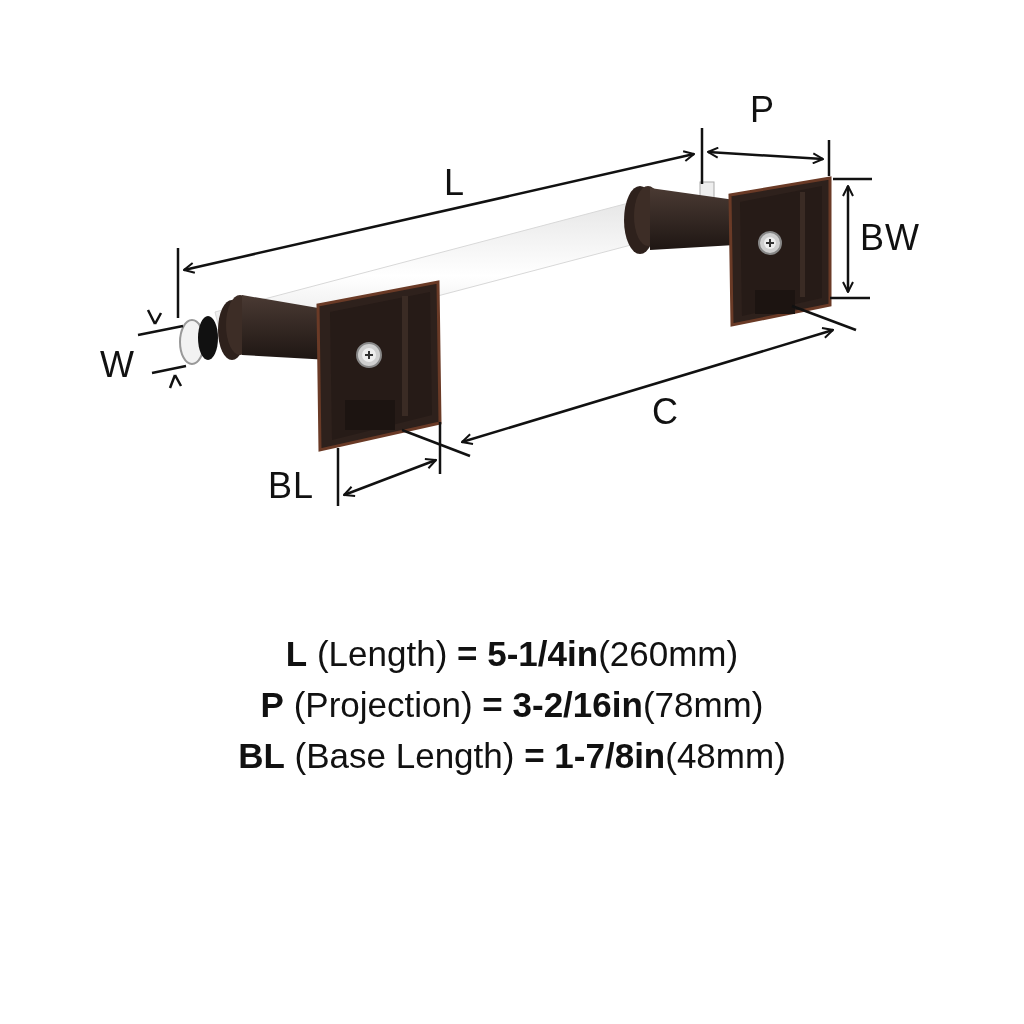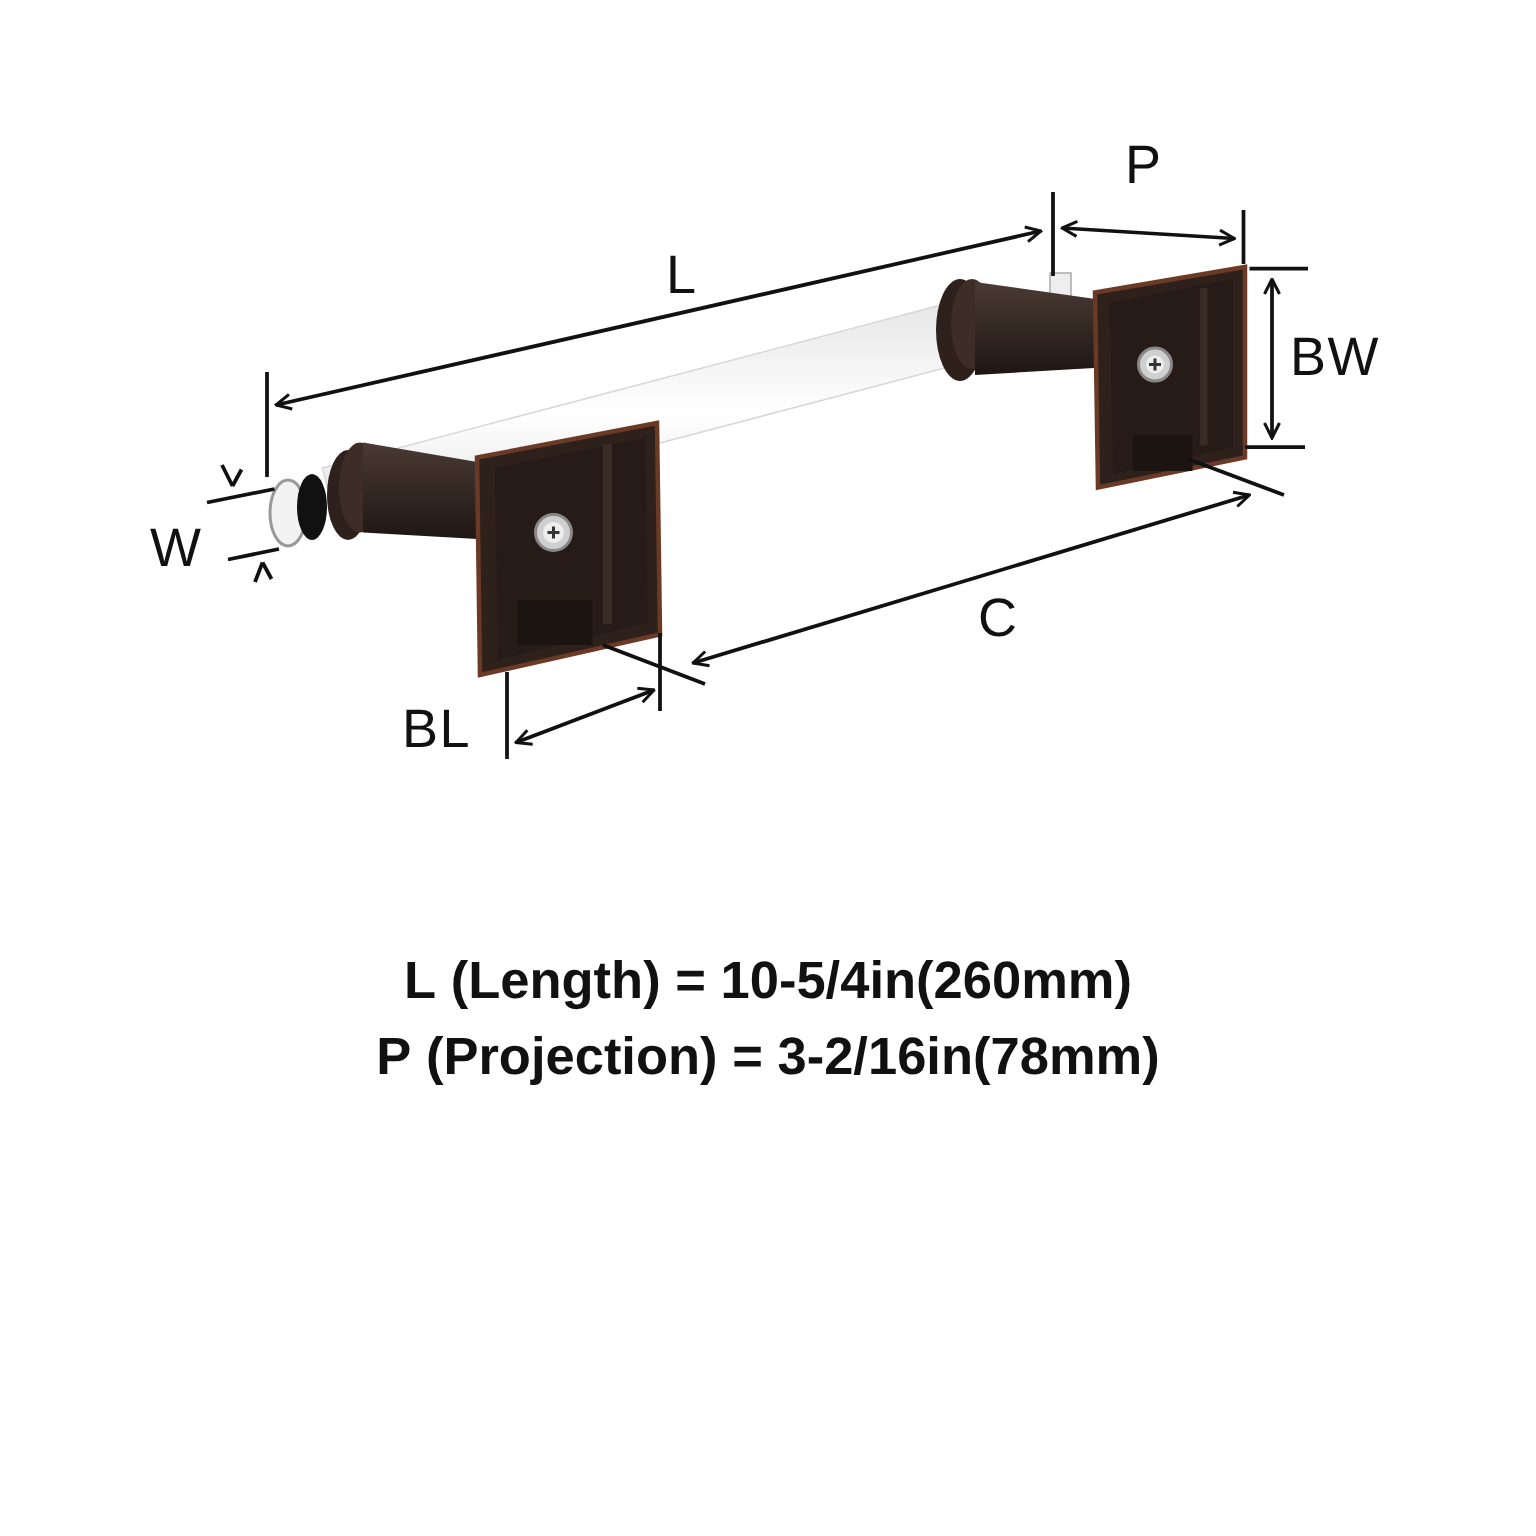--- a/index.html
+++ b/index.html
@@ -2,21 +2,21 @@
 <html><head>
   <meta charset="utf-8">
   <style>
     html, body { margin: 0; padding: 0; background: #ffffff; }
     body { width: 1024px; height: 1024px; position: relative; overflow: hidden; font-family: "Liberation Sans", "DejaVu Sans", sans-serif; color: #111; }
     #diagram { position: absolute; left: 0; top: 0; width: 1024px; height: 560px; }
     .dim-label { font-family: "Liberation Sans", sans-serif; font-size: 36px; fill: #111; font-weight: 400; letter-spacing: 1px; }
     #specs { position: absolute; left: 0; top: 628px; width: 1024px; text-align: center; }
     .spec-row { font-size: 35px; line-height: 51px; white-space: nowrap; color: #111; }
     .spec-code, .spec-in { font-weight: 700; }
-    .spec-name, .spec-mm { font-weight: 700; }
+    .spec-name, .spec-mm { font-weight: 400; }
   </style>
 </head>
 <body>
 
 <svg id="diagram" viewBox="0 0 1024 560" xmlns="http://www.w3.org/2000/svg">
   <defs>
     <marker id="arr" viewBox="0 0 12 12" refX="11" refY="6" markerWidth="12" markerHeight="12" orient="auto-start-reverse" markerUnits="userSpaceOnUse">
       <path d="M1,1 L11,6 L1,11" fill="none" stroke="#111" stroke-width="2"></path>
     </marker>
     <linearGradient id="barGrad" x1="0" y1="0" x2="0" y2="1">
@@ -103,21 +103,27 @@
   <text class="dim-label" x="100" y="377">W</text>
   <text class="dim-label" x="652" y="424">C</text>
   <text class="dim-label" x="268" y="498">BL</text>
 </svg>
 
 <div id="specs">
   <div class="spec-row">
     <span class="spec-code">L</span>
     <span class="spec-name">(Length)</span>
     <span class="spec-code">=</span>
-    <span class="spec-in">10-5/4in</span><span class="spec-mm">(260mm)</span>
+    <span class="spec-in">5-1/4in</span><span class="spec-mm">(260mm)</span>
   </div>
   <div class="spec-row">
     <span class="spec-code">P</span>
     <span class="spec-name">(Projection)</span>
     <span class="spec-code">=</span>
     <span class="spec-in">3-2/16in</span><span class="spec-mm">(78mm)</span>
   </div>
+  <div class="spec-row">
+    <span class="spec-code">BL</span>
+    <span class="spec-name">(Base Length)</span>
+    <span class="spec-code">=</span>
+    <span class="spec-in">1-7/8in</span><span class="spec-mm">(48mm)</span>
+  </div>
 </div>
 
 </body></html>

